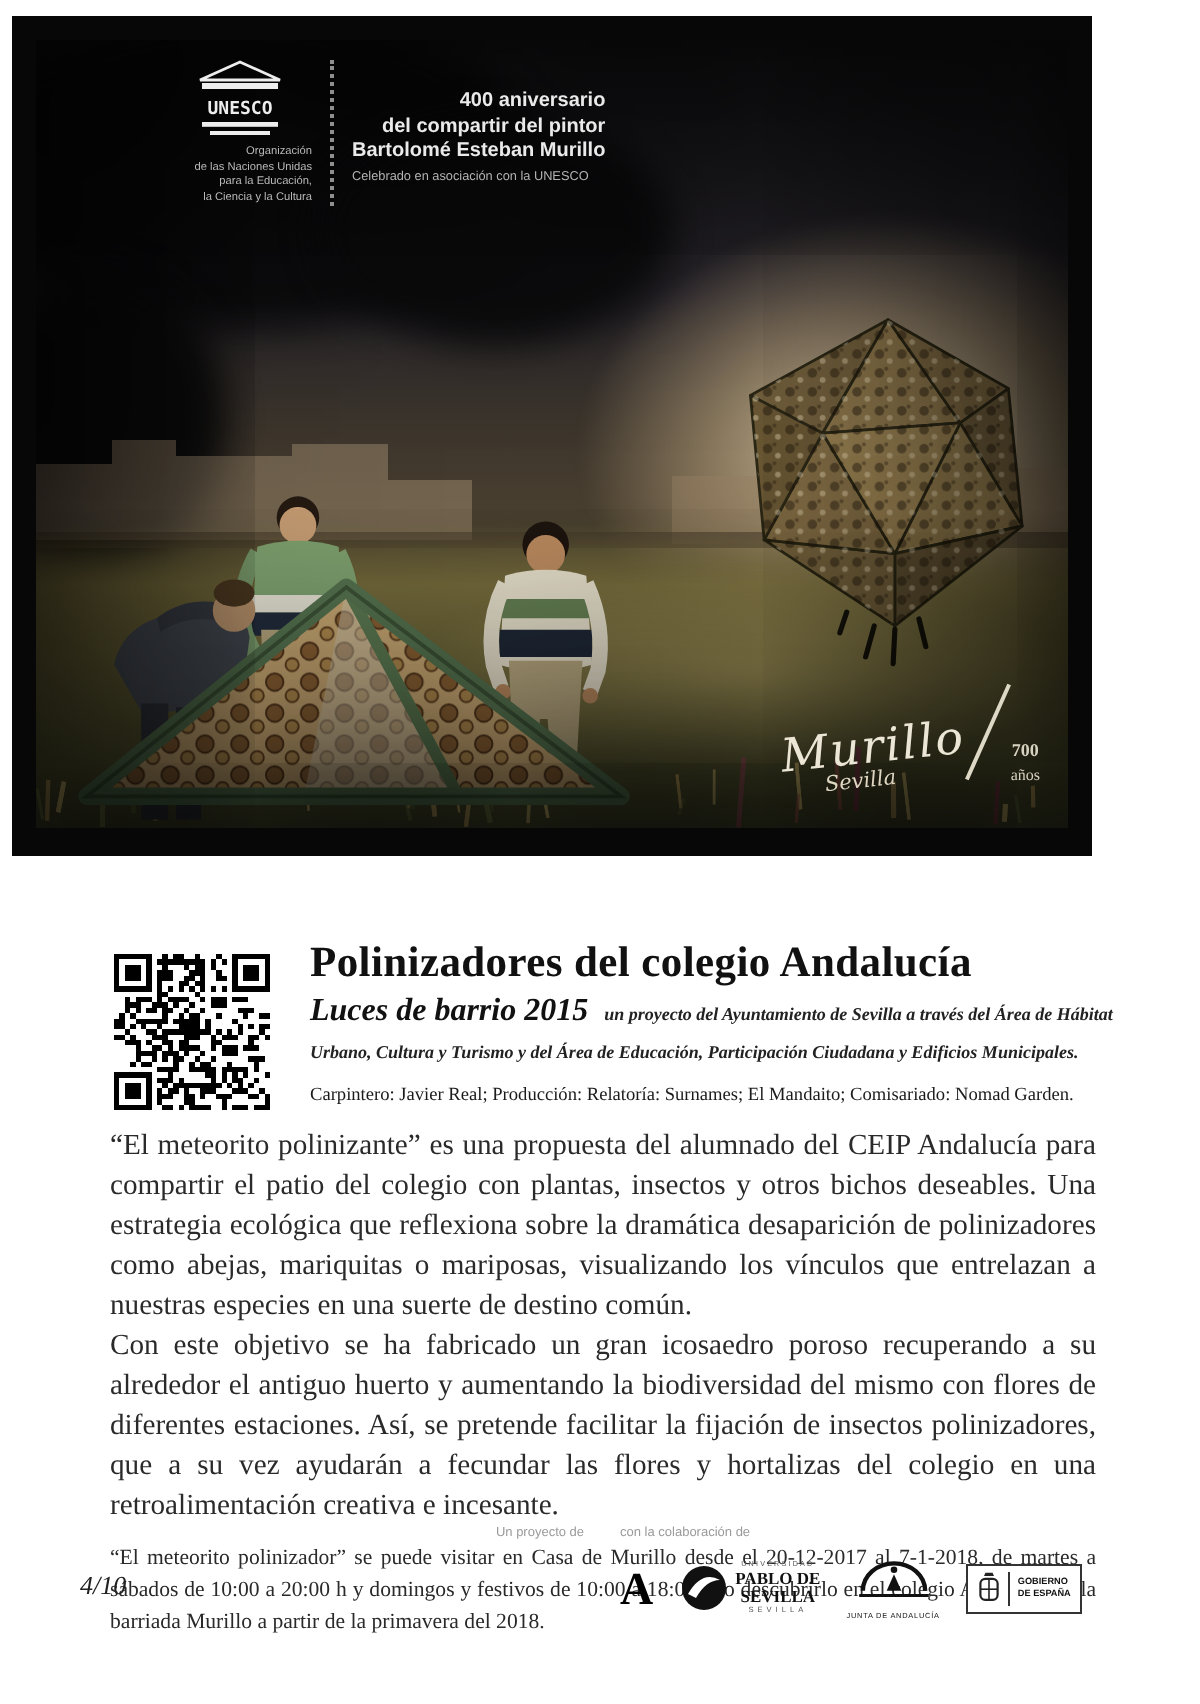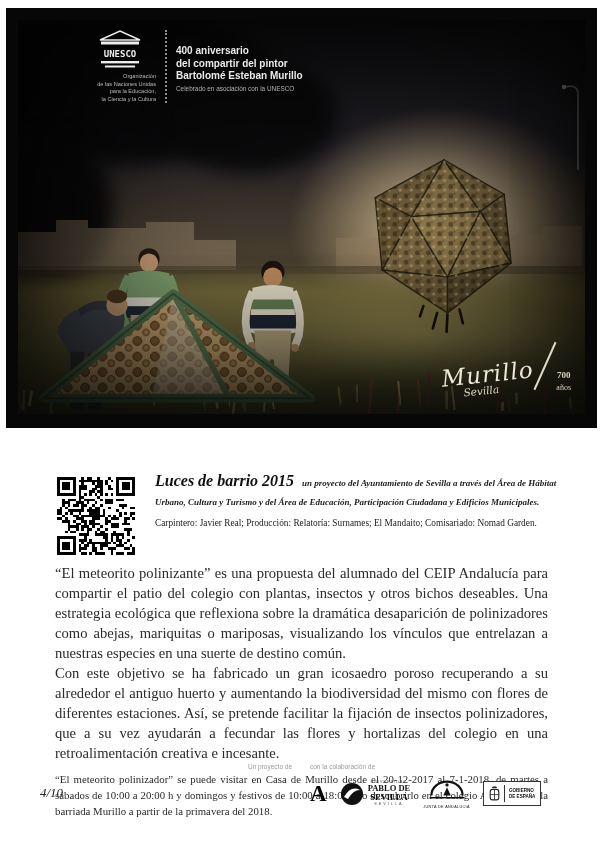--- a/index.html
+++ b/index.html
@@ -1,20 +1,20 @@
 <!DOCTYPE html>
 <html><head>
 <meta charset="utf-8">
 <style>
   html,body{margin:0;padding:0;background:#e8e8e8;}
   .page{position:relative;width:600px;height:852px;background:#ffffff;overflow:hidden;
         font-family:"Liberation Serif",serif;color:#262626;}
 
   
-  .photo-frame{position:absolute;top:8px;left:6px;width:591px;height:420px;background:#070707;}
+  .photo-frame{position:absolute;top:8px;left:6px;width:540px;height:420px;background:#070707;}
   .photo{position:absolute;top:12px;left:12px;right:12px;bottom:14px;overflow:hidden;
          background:linear-gradient(180deg,#121214 0%,#1b1a1e 16%,#262329 32%,#3b342c 48%,
                     #473d2f 58%,#4c452e 68%,#44452a 80%,#333620 100%);}
   .glow{position:absolute;left:217px;top:45px;width:420px;height:320px;
         background:radial-gradient(closest-side,rgba(232,214,180,.95),rgba(196,172,132,.55) 42%,rgba(90,78,55,0) 74%);
         filter:blur(3px);}
   .tree{position:absolute;background:#0a0a0b;border-radius:50%;filter:blur(9px);opacity:.96;}
   .t1{left:-45px;top:-15px;width:300px;height:160px;}
   .t2{left:140px;top:38px;width:180px;height:115px;}
   .t3{left:-35px;top:115px;width:130px;height:150px;}
@@ -32,21 +32,21 @@
             box-shadow:inset 0 0 150px 55px rgba(0,0,0,.8), inset 0 -25px 55px rgba(0,0,0,.5);}
 
   
   .unesco-block{position:absolute;left:16px;top:10px;display:flex;gap:9px;
                 font-family:"Liberation Sans",sans-serif;}
   .unesco-left{width:122px;}
   .unesco-left svg{display:block;margin:0 14px 3px auto;}
   .unesco-caption{font-size:5.6px;line-height:1.35;color:#b9b9b9;text-align:right;}
   .unesco-divider{border-left:2px dotted #8f8f8f;align-self:stretch;}
   .unesco-right{padding-top:15px;}
-  .ann-line{font-size:10px;font-weight:bold;line-height:1.25;color:#eaeaea;}
+  .ann-line{font-size:10px;font-weight:bold;line-height:1.25;color:#eaeaea;text-align:right;}
   .ann-note{font-size:6.4px;color:#b3b3b3;margin-top:2px;}
 
   
   .signature{position:absolute;right:14px;bottom:18px;display:flex;align-items:flex-end;gap:7px;
              color:#ece6d6;}
   .sig-text{text-align:center;transform:rotate(-6deg);}
   .sig-name{font-family:"DejaVu Serif",serif;font-style:italic;font-size:23px;letter-spacing:1px;line-height:1;}
   .sig-city{font-family:"DejaVu Serif",serif;font-style:italic;font-size:10.5px;margin-top:-2px;
             transform:translateX(-8px);color:#ddd5c0;}
   .sig-slash{width:2px;height:52px;background:#ded8c6;transform:rotate(24deg);margin:0 3px 4px 3px;}
@@ -669,20 +669,21 @@
       <rect x="22" y="0" width="7" height="7"></rect>
         <rect x="23" y="1" width="5" height="5" fill="#fff"></rect>
         <rect x="24" y="2" width="3" height="3"></rect>
       <rect x="0" y="22" width="7" height="7"></rect>
         <rect x="1" y="23" width="5" height="5" fill="#fff"></rect>
         <rect x="2" y="24" width="3" height="3"></rect>
     </g>
   </svg>
 
   <div class="title-block">
+    <h1 class="article-title">Polinizadores del colegio Andalucía</h1>
     <div class="subtitle">
       <span class="sub-big">Luces de barrio 2015</span>
       <span class="sub-small">un proyecto del Ayuntamiento de Sevilla a través del Área de Hábitat Urbano, Cultura y Turismo y del Área de Educación, Participación Ciudadana y Edificios Municipales.</span>
     </div>
     <div class="credits">
       <div>Carpintero: Javier Real; Producción: Relatoría: Surnames; El Mandaito;  Comisariado: Nomad Garden.</div>
     </div>
   </div>
 
   <div class="body-text">

